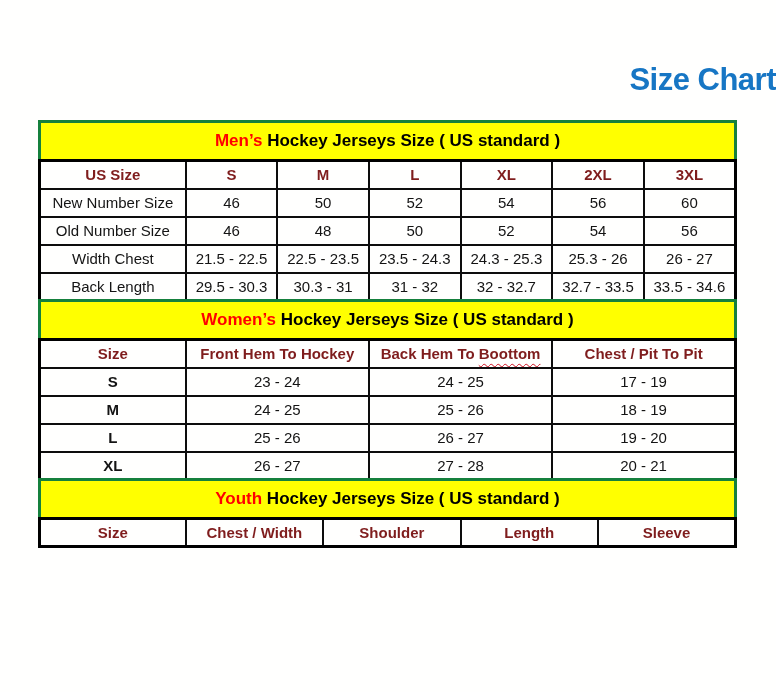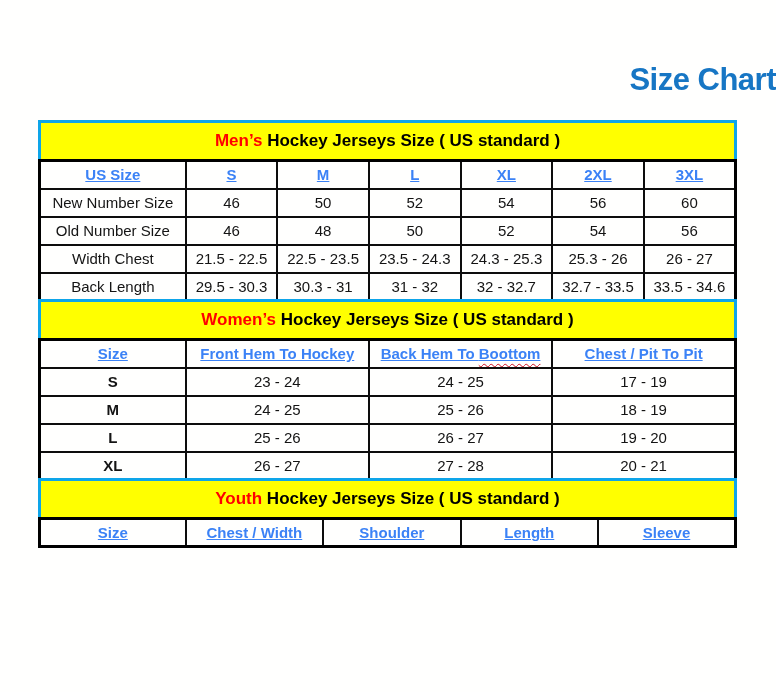--- a/index.html
+++ b/index.html
@@ -22,21 +22,21 @@
     color: var(--title-blue, #1776c4);
   }
   .tables {
     position: absolute;
     left: 38px; top: 120px;
     width: 699px;
   }
   .section + .section { margin-top: -3px; }
   .section-head {
     background: var(--section-yellow, #ffff00);
-    border: 3px solid #0ea5e9;
+    border: 3px solid #15803d;
     text-align: center;
     font-weight: 700;
     font-size: 17px;
     color: #000;
     padding: 8px 0 9px 0;
     line-height: 19px;
   }
   .section-head .accent { color: var(--accent-red, #ff0000); }
   table {
     width: 100%;
@@ -50,21 +50,21 @@
     border: 2px solid #0d0d0d;
     text-align: center;
     vertical-align: middle;
     height: 28px;
     padding: 0 2px;
     font-size: 15px;
     color: #141414;
     overflow: hidden;
     white-space: nowrap;
   }
-  th { font-weight: 700; color: #3b82f6; text-decoration: underline; }
+  th { font-weight: 700; color: #7f1d1d; }
   td { font-weight: 400; }
   table.first-col-bold td:first-child { font-weight: 700; }
   .squiggle {
     text-decoration: underline;
     text-decoration-style: wavy;
     text-decoration-color: #cf1020;
     text-decoration-thickness: 1px;
     text-underline-offset: 4px;
     text-decoration-skip-ink: none;
   }

